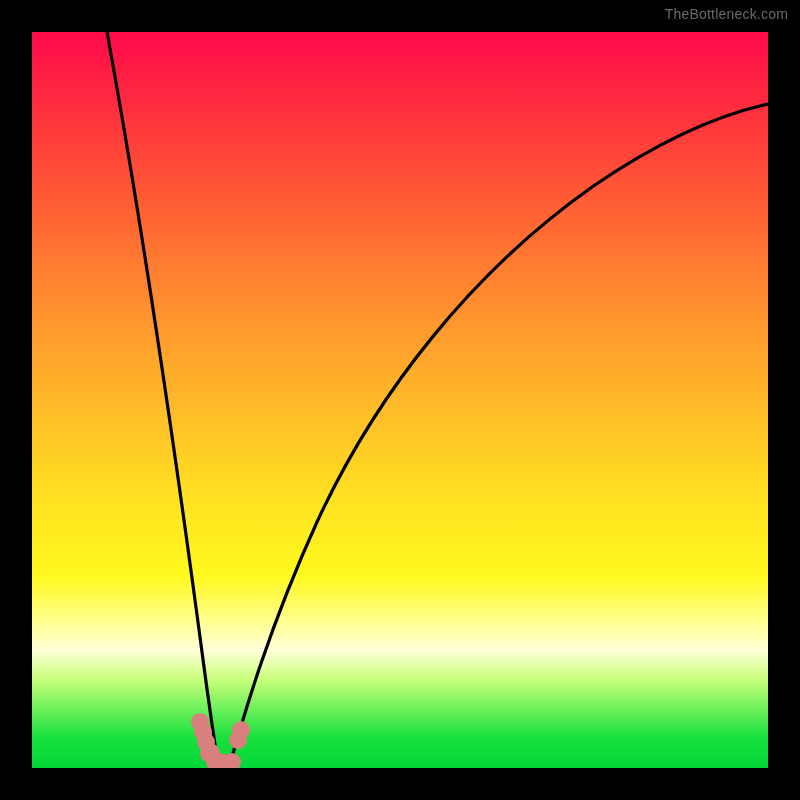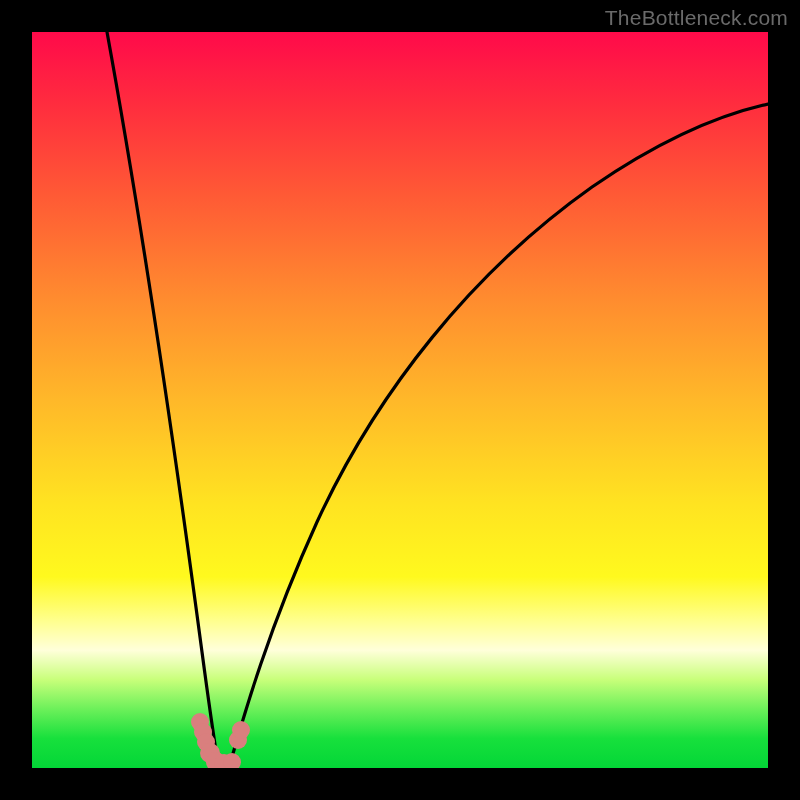--- a/index.html
+++ b/index.html
@@ -47,21 +47,21 @@
     top: 0;
     left: 0;
     width: 736px;
     height: 736px;
   }
   .watermark {
     position: absolute;
     top: 6px;
     right: 12px;
     color: #6a6a6a;
-    font-size: 21px;
+    font-size: 14px;
     letter-spacing: 0.2px;
     user-select: none;
   }
 </style>
 </head>
 <body>
 
 <div class="frame">
   <div class="plot">
     <svg class="curve" viewBox="0 0 736 736" preserveAspectRatio="none">

